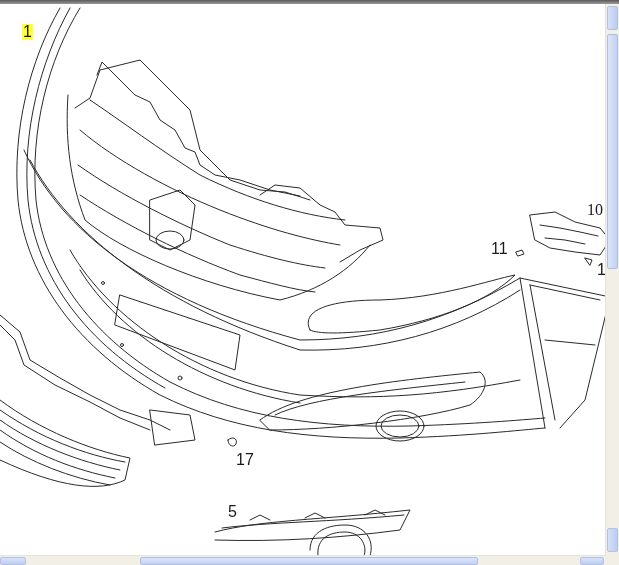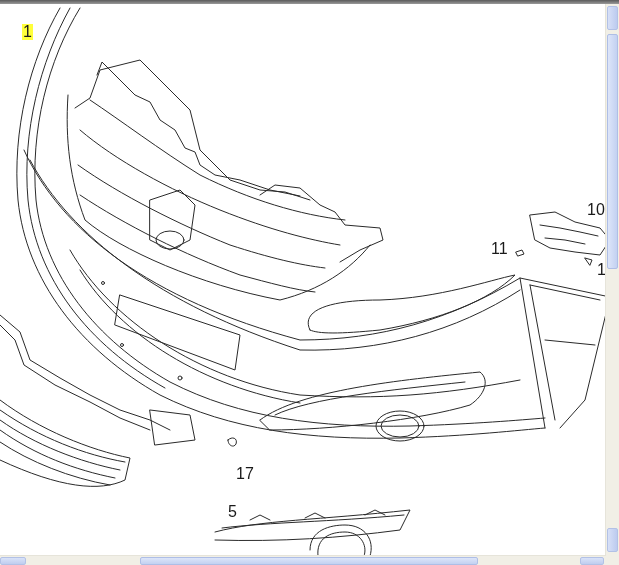--- a/index.html
+++ b/index.html
@@ -143,24 +143,24 @@
     <path d="M365 515 L375 510 L385 515"></path>
     <path d="M310 550 C310 530 330 525 345 525 C365 525 375 540 370 556"></path>
     <path d="M318 556 C316 538 330 532 345 532 C360 532 368 545 364 556"></path>
 
     <circle cx="180" cy="378" r="2"></circle>
     <circle cx="122" cy="345" r="1.5"></circle>
     <circle cx="103" cy="283" r="1.5"></circle>
   </svg>
 
   <span class="callout highlight" style="left:22px; top:20px;">1</span>
-  <span class="callout" style="left:587px; top:198px;">10</span>
+  <span class="callout" style="left:587px; top:198px;font-family:Liberation Serif, serif;">10</span>
   <span class="callout" style="left:491px; top:237px;text-align:right;">11</span>
   <span class="callout" style="left:597px; top:258px;">12</span>
-  <span class="callout" style="left:236px; top:448px;margin-top:14px;">17</span>
+  <span class="callout" style="left:236px; top:448px;">17</span>
   <span class="callout" style="left:228px; top:500px;">5</span>
 </div>
 
 <div class="vscroll">
   <div class="btn-up"></div>
   <div class="thumb"></div>
   <div class="btn-down"></div>
 </div>
 
 <div class="hscroll">

